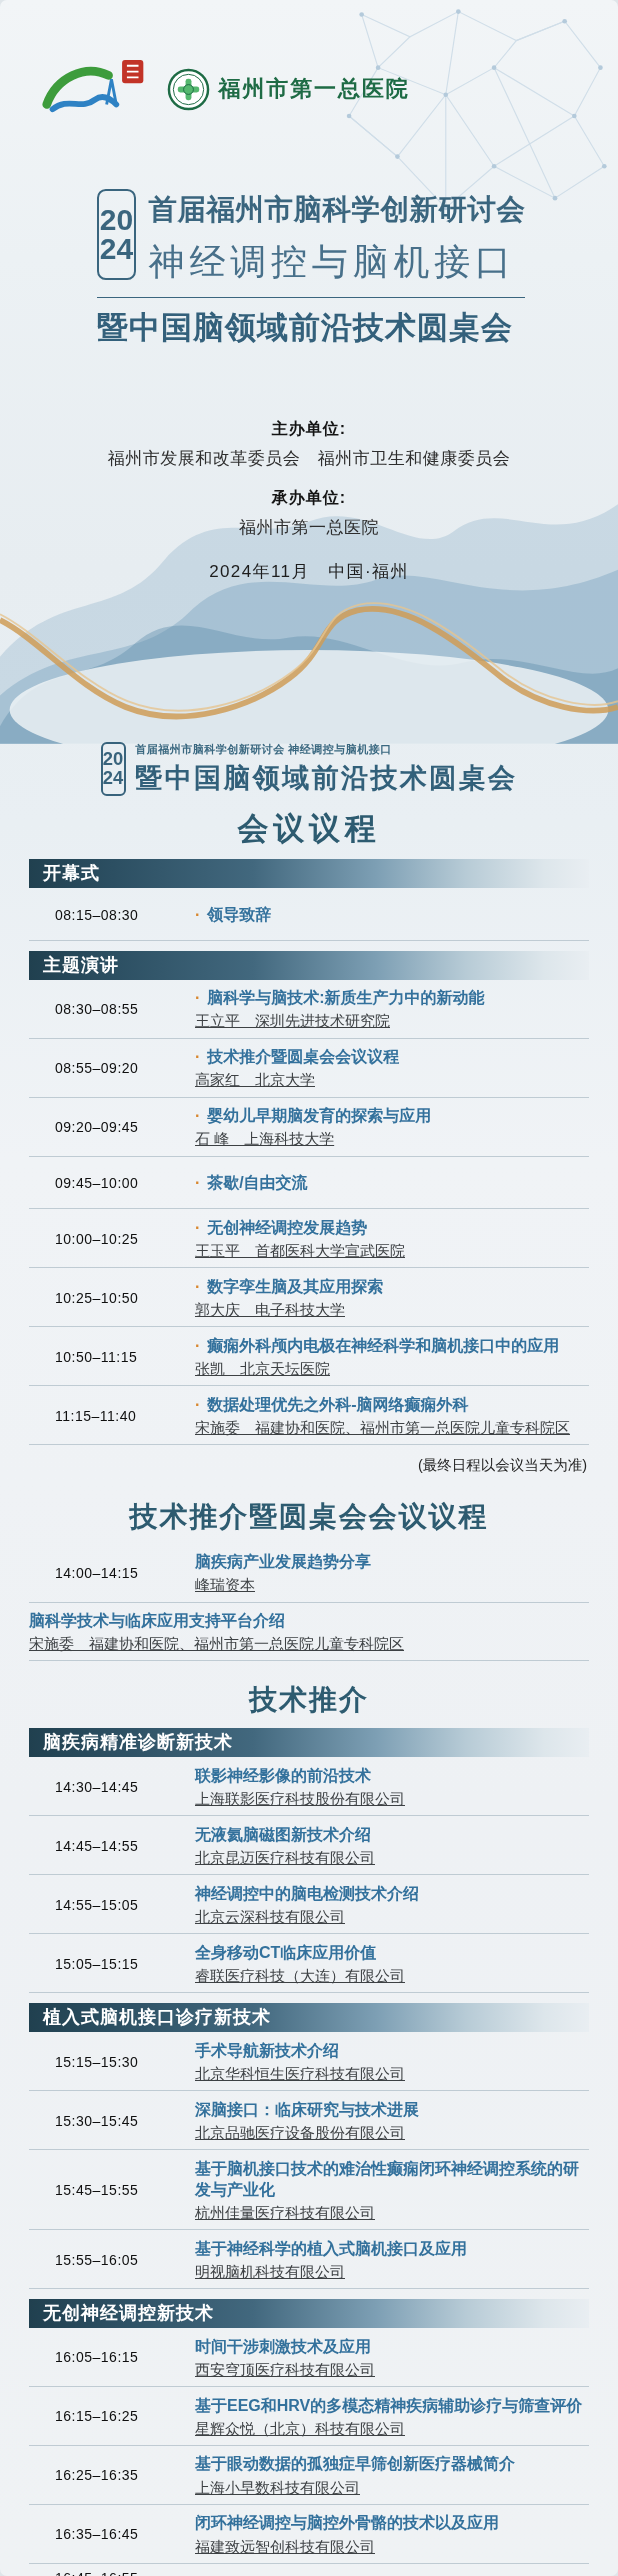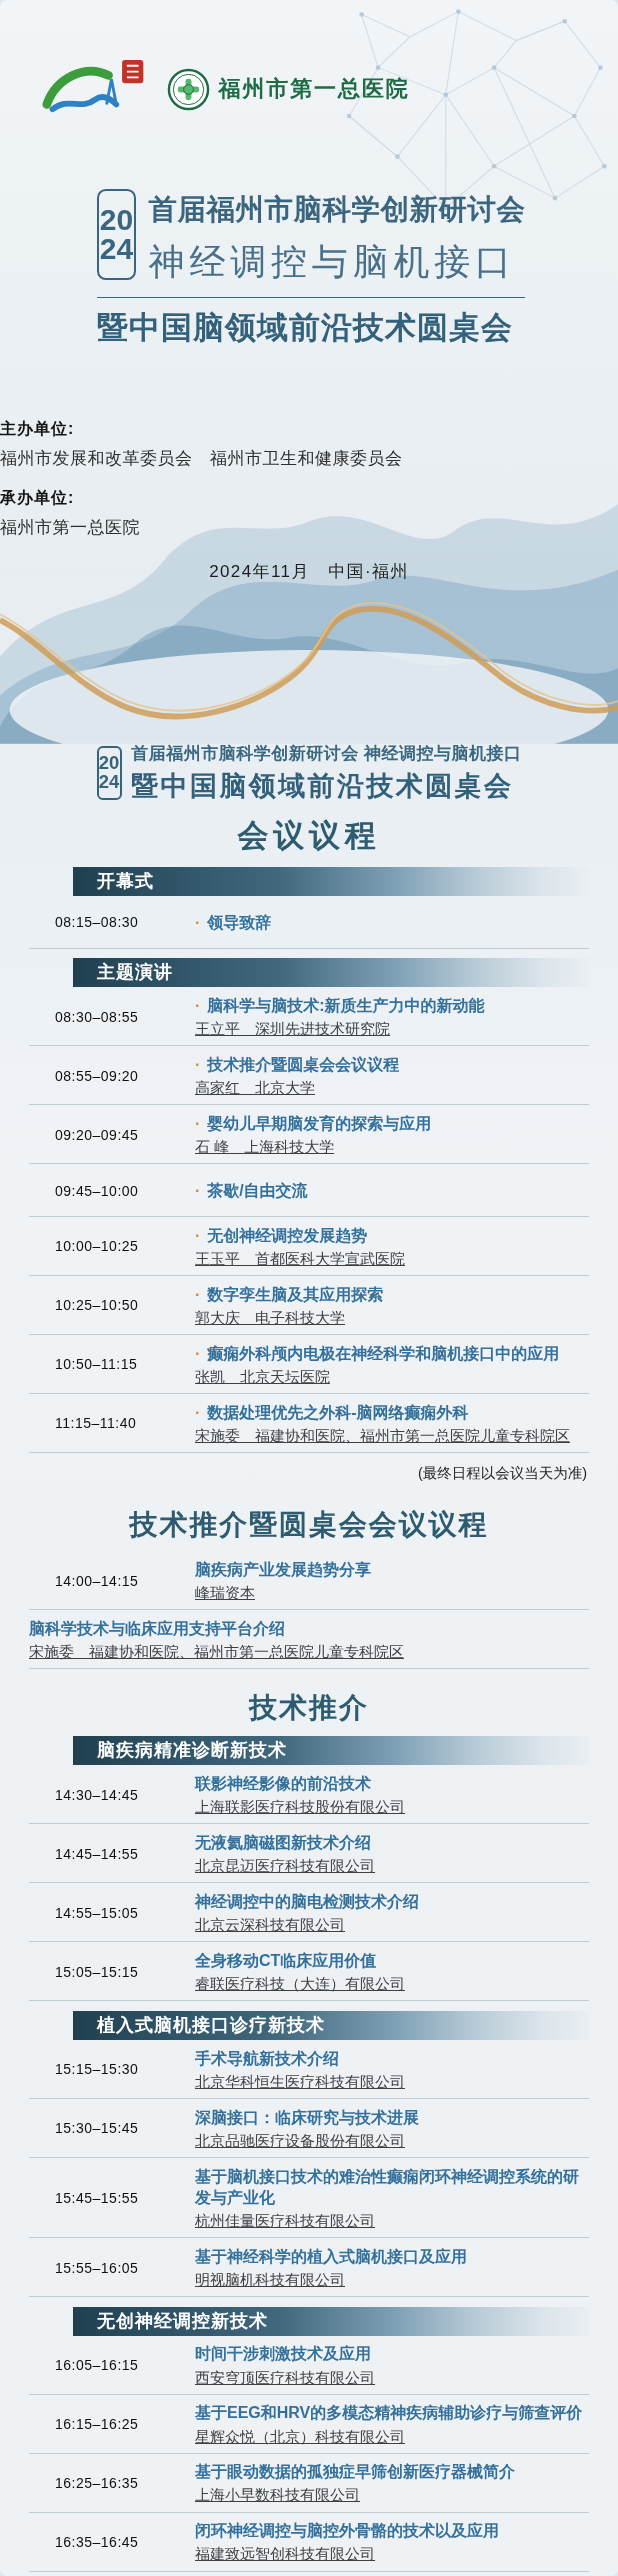--- a/index.html
+++ b/index.html
@@ -23,41 +23,41 @@
   .hero{position:absolute;top:189px;left:97px;width:444px;}
   .hero-top{display:flex;gap:12.6px;align-items:stretch;}
   .year-box{flex:none;width:39px;height:91px;border:2.9px solid #3a657e;border-radius:8.7px;
     display:flex;flex-direction:column;justify-content:center;align-items:center;
     color:#3a657e;font-weight:bold;font-size:30px;line-height:.95;box-sizing:border-box;}
   .h-l1{font-size:28.5px;font-weight:bold;color:#3a657e;letter-spacing:0.5px;margin-top:1.9px;white-space:nowrap;}
   .h-l2{font-size:36px;color:#48708a;letter-spacing:4.8px;margin-top:8.7px;font-weight:400;white-space:nowrap;}
   .h-rule{border:none;border-top:1.9px solid #3a657e;margin:10.6px 0 8.7px;width:428px;}
   .h-l3{font-size:31px;font-weight:bold;color:#33607b;letter-spacing:1px;white-space:nowrap;}
 
-  .org-block{position:absolute;top:419px;left:0;width:100%;text-align:left;}
+  .org-block{position:absolute;top:419px;left:0;width:100%;text-align:center;}
   .org-label{font-size:16px;font-weight:bold;color:#141414;letter-spacing:1px;}
   .org-names{font-size:17px;color:#2e2e2e;margin-top:6.8px;letter-spacing:0.5px;}
   .host-label{margin-top:18.4px;}
   .date-line{position:absolute;top:560px;left:0;width:100%;text-align:center;
     font-size:17px;color:#1d1d1d;letter-spacing:1.4px;}
 
   
   .agenda{position:absolute;top:742px;left:29px;width:560px;}
   .mini-head{display:flex;gap:9.7px;align-items:center;justify-content:center;}
   .mini-box{flex:none;width:25px;height:54px;border:2.4px solid #38637c;border-radius:5.8px;
     color:#38637c;font-weight:bold;font-size:18.4px;line-height:1.02;box-sizing:border-box;
     display:flex;flex-direction:column;align-items:center;justify-content:center;}
-  .mini-l1{font-size:17px;font-weight:bold;color:#3a6880;letter-spacing:0.5px;white-space:nowrap;}
+  .mini-l1{font-size:11px;font-weight:bold;color:#3a6880;letter-spacing:0.5px;white-space:nowrap;}
   .mini-l2{font-size:27px;font-weight:bold;color:#32607a;letter-spacing:2.4px;margin-top:2.9px;white-space:nowrap;}
   .agenda-title-main{text-align:center;font-family:"Liberation Serif",serif;font-size:31px;
     font-weight:bold;color:#2d5b70;letter-spacing:4.8px;margin:11.6px 0 9.7px;}
 
-  .bar{margin-top:9.7px;height:29px;line-height:29px;padding-left:24px;color:#fff;
+  .bar{margin-top:9.7px;height:29px;line-height:29px;padding-left:14px;color:#fff;
     font-size:18px;font-weight:bold;letter-spacing:1px;
-    background:linear-gradient(90deg,#20404f 0%,#2c4f62 15%,#42687e 40%,#7d9fb4 62%,#b7cbd6 78%,#dde6eb 92%,#e9eef2 100%);margin-left:44px;}
+    background:linear-gradient(90deg,#20404f 0%,#2c4f62 15%,#42687e 40%,#7d9fb4 62%,#b7cbd6 78%,#dde6eb 92%,#e9eef2 100%);}
   .row{display:flex;border-bottom:1px solid #bfcbd3;padding:5.8px 0 4.8px;}
   .row.single{min-height:41px;}
   .row.single .content{display:flex;align-items:center;}
   .time{flex:0 0 166px;box-sizing:border-box;padding-left:26px;font-size:14px;color:#0f0f0f;
     display:flex;align-items:center;letter-spacing:0.5px;white-space:nowrap;}
   .content{flex:1;padding:1.9px 5.8px 1.9px 0;}
   .title{font-size:16px;font-weight:bold;color:#33719c;line-height:1.32;}
   .dot{color:#d8872f;margin-right:6.8px;}
   .org{font-size:15px;color:#3d4144;line-height:1.3;margin-top:3px;text-decoration:underline;}
   .note{text-align:right;font-size:14.5px;color:#242424;padding:10.6px 1.9px 3.9px;}

